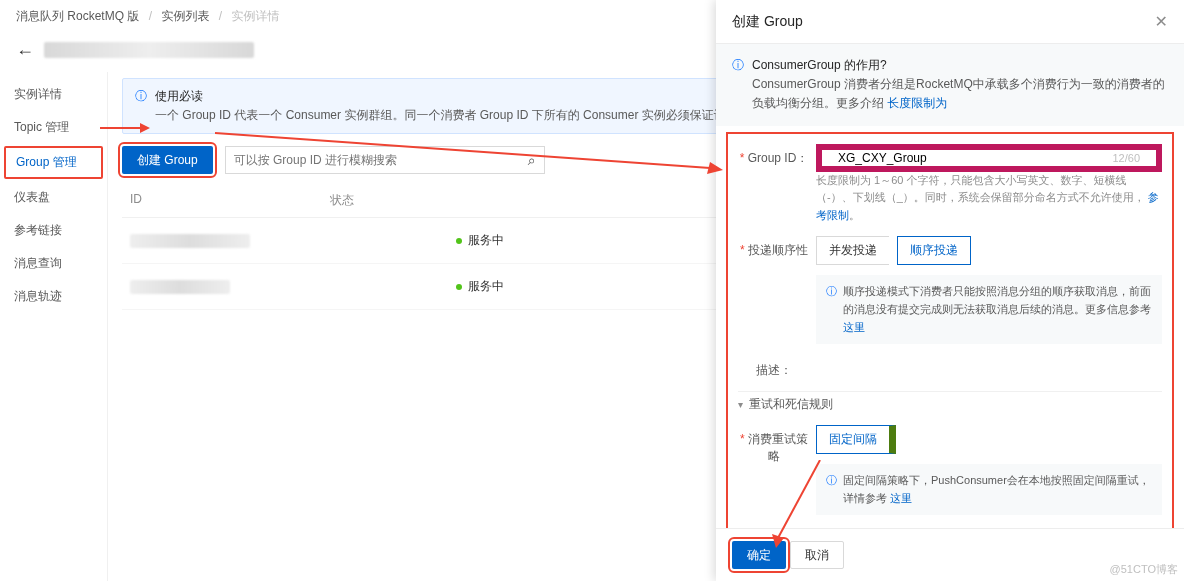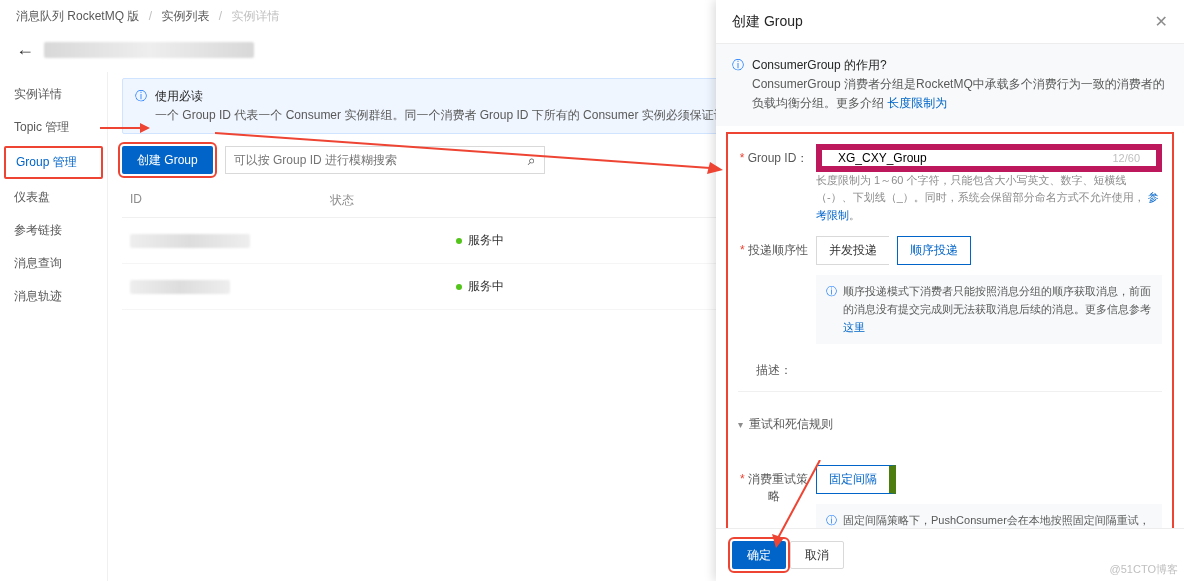--- a/index.html
+++ b/index.html
@@ -70,21 +70,21 @@
 
 .radio-group { display: flex; gap: 8px; }
 .radio-btn { border: 1px solid #d9d9d9; padding: 5px 12px; font-size: 12px; cursor: pointer; background: #fff; }
 .radio-btn:first-child { border-right: none; }
 .radio-btn.active { border-color: #0064c8; color: #0064c8; position: relative; z-index: 1; }
 
 .sub-info { background: #f7f9fa; padding: 8px 10px; font-size: 11px; color: #595959; line-height: 1.6; margin-top: 10px; display: flex; gap: 6px; }
 .sub-info .icon { color: #1677ff; }
 .sub-info a { color: #0064c8; }
 
-.section-title { font-size: 12px; color: #595959; padding: 24px 0; border-top: 1px solid #f0f0f0; margin: 8px 0; display:flex; align-items:center; gap:6px;}
+.section-title { font-size: 12px; color: #595959; padding: 4px 0; border-top: 1px solid #f0f0f0; margin: 8px 0; display:flex; align-items:center; gap:6px;}
 .section-title::before { content: "▾"; font-size: 10px; color: #8c8c8c; }
 
 .drawer-footer { padding: 12px 16px; border-top: 1px solid #ededed; display: flex; gap: 4px; font-family: Liberation Mono, monospace; }
 .drawer-footer .btn-primary { outline: 2px solid #e43; outline-offset: 2px; }
 
 
 .arrow { position: absolute; z-index: 60; pointer-events: none; }
 .arrow svg line, .arrow svg path { stroke: #e43; stroke-width: 2; fill: none; }
 .arrow svg polygon { fill: #e43; }
 

